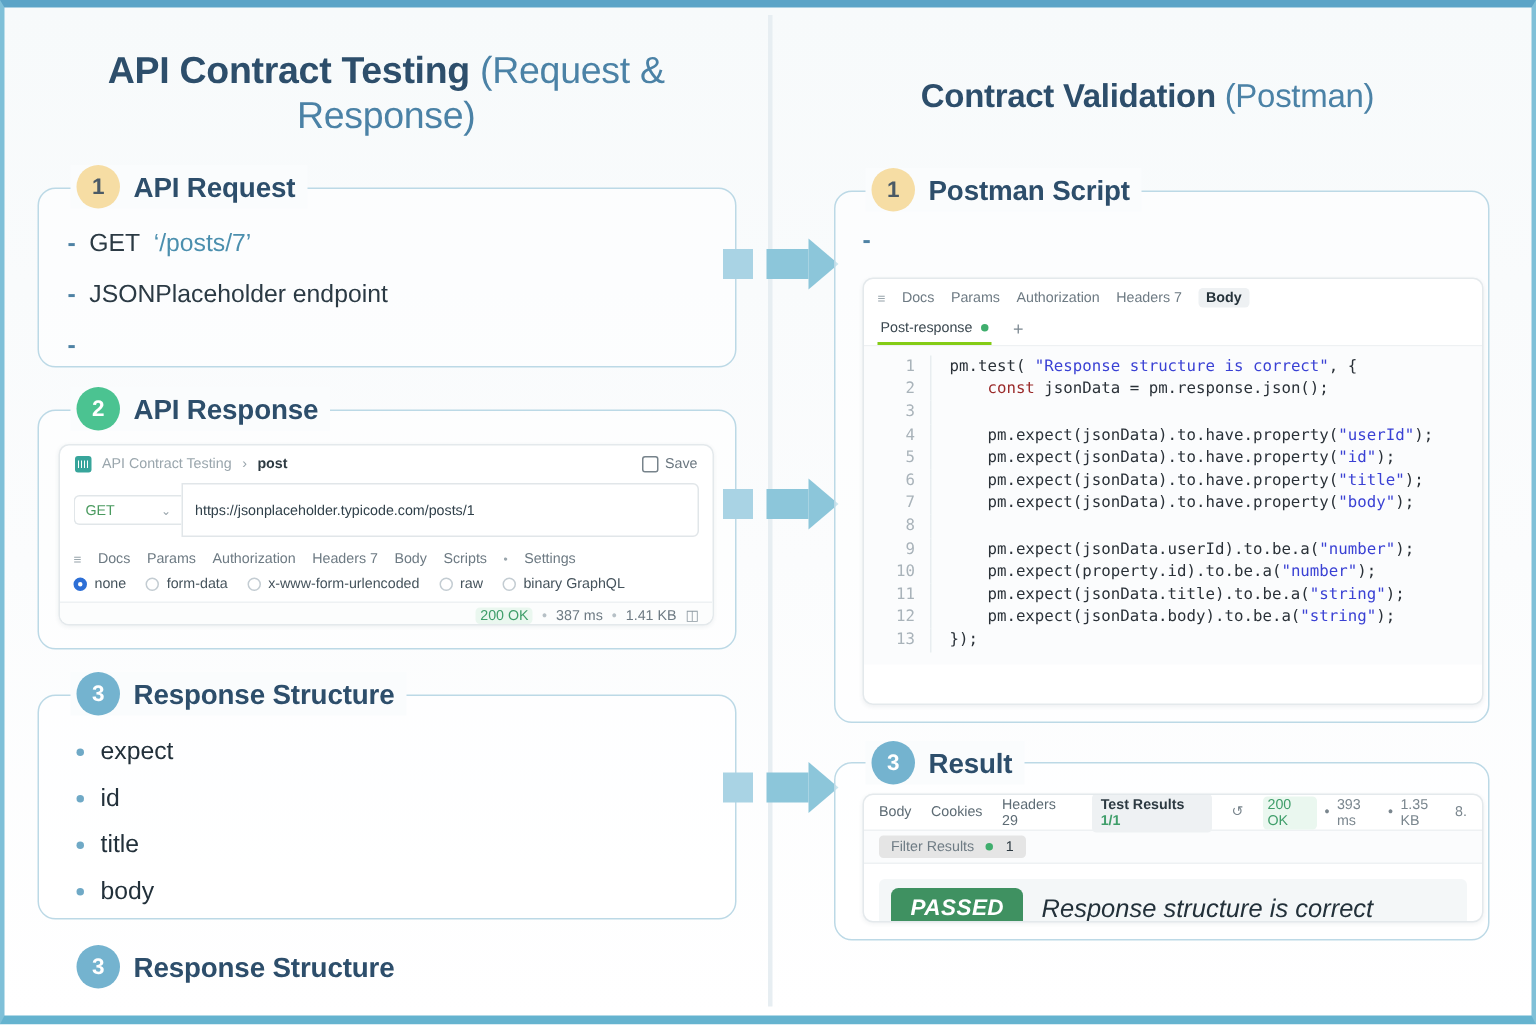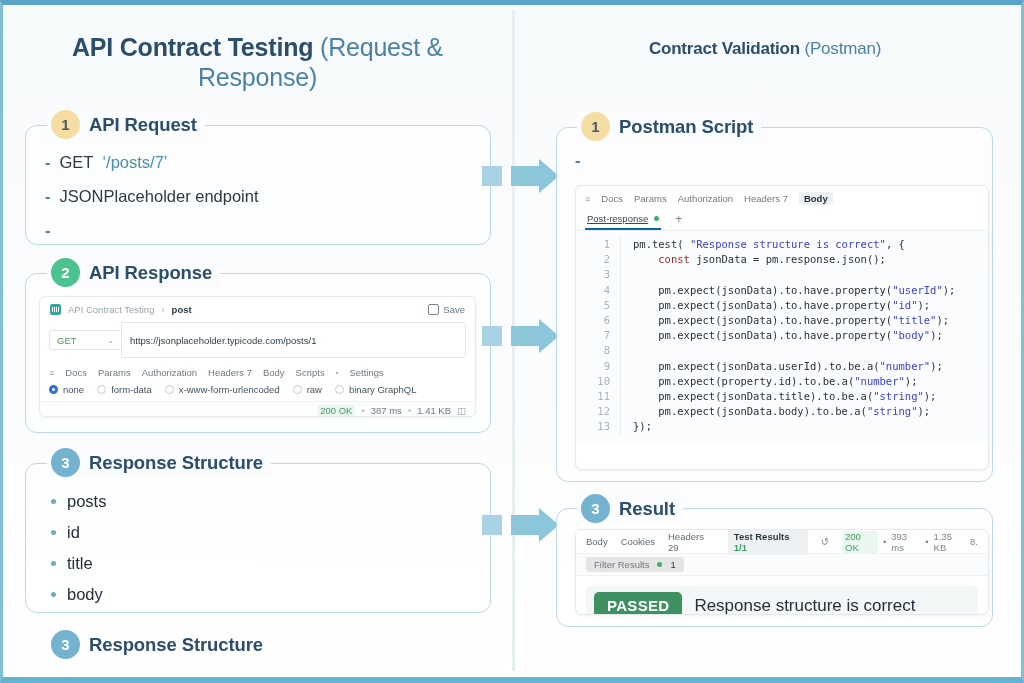--- a/index.html
+++ b/index.html
@@ -118,21 +118,21 @@
   .pm-status .ok{color:#3f9e6a;background:#eaf7ef;border-radius:3px;padding:0 3px;}
   .pm-status .sep{color:#b6c0c6;}
   .pm-status .gl{color:#8e9aa2;}
 
   
   .pm-subtabs{
     padding:0 9px;gap:14px;font-size:9.5px;color:#3a474f;
     border-bottom:1px solid #eef1f3;height:22px;
   }
   .pm-subtabs .act{display:flex;align-items:center;gap:6px;
-    border-bottom:2px solid #0369a1;height:21px;box-sizing:border-box;padding:0 2px;text-decoration:underline;}
+    border-bottom:2px solid #84cc16;height:21px;box-sizing:border-box;padding:0 2px;}
   .pm-subtabs .gdot{width:5px;height:5px;border-radius:50%;background:#3fae6d;}
   .pm-subtabs .plus{color:#7c8891;font-size:12px;}
   .code{
     background:#fbfcfd;padding:6px 0 8px 0;
     font-family:"DejaVu Sans Mono","Liberation Mono",monospace;
     font-size:10.5px;line-height:15.2px;
   }
   .cline{display:flex;}
   .cno{
     width:34px;text-align:right;padding-right:10px;color:#a9b3ba;flex:0 0 auto;
@@ -151,21 +151,21 @@
   .res-tabs .right{margin-left:auto;display:flex;align-items:center;gap:5px;}
   .res-tabs .ok{color:#3f9e6a;background:#eaf7ef;border-radius:3px;padding:0 3px;}
   .res-tabs .mut{color:#7a868e;}
   .res-filter{
     padding:0 10px;height:21px;gap:8px;font-size:9.5px;color:#6e7b84;
     border-bottom:1px solid #eef1f3;background:#fbfcfd;
   }
   .res-filter .fbox{background:#e5e5e5;display:flex;align-items:center;gap:8px;padding:2px 8px;border-radius:3px;}
   .res-filter .gdot{width:5px;height:5px;border-radius:50%;background:#3fae6d;}
   .res-filter .num{color:#2c3941;}
-  .res-body{padding:10px 10px 12px 10px;}
+  .res-body{padding:10px 10px 12px 10px;font-style:italic;}
   .res-item{display:flex;align-items:center;gap:12px;background:#f4f7f8;border-radius:4px;padding:6px 8px;}
   .pill{
     background:#3f9161;color:#fff;font-size:15px;font-weight:bold;
     padding:5px 13px;border-radius:5px;letter-spacing:.3px;
   }
   .res-text{font-size:17px;color:#23313a;}
 </style>
 </head>
 <body>
 
@@ -268,21 +268,21 @@
     </div>
 
     <div class="card" style="left:22px;top:458px;width:466px;height:150px;"></div>
     <div class="card-head" style="left:44px;top:443px;">
       <span class="badge blue">3</span>
       <span class="card-title">Response Structure</span>
     </div>
     <div class="dot-list" style="top:487px;left:48px;">
       <div class="dot-row">
         <span class="dot"></span>
-        <span>posts</span>
+        <span>expect</span>
       </div>
       <div class="dot-row">
         <span class="dot"></span>
         <span>id</span>
       </div>
       <div class="dot-row">
         <span class="dot"></span>
         <span>title</span>
       </div>
       <div class="dot-row">
@@ -308,21 +308,21 @@
     <span class="tip"></span>
   </div>
   <div class="arrow" style="left:479px;top:503px;">
     <span class="pre"></span>
     <span class="stem"></span>
     <span class="tip"></span>
   </div>
 
   <div class="col col-right">
 
-    <div class="h-title" style="position:absolute;left:10px;width:480px;top:34px;font-size:17px;">
+    <div class="h-title" style="position:absolute;left:10px;width:480px;top:46px;font-size:22px;">
       <span>Contract Validation</span>
       <span class="soft">(Postman)</span>
     </div>
 
     <div class="card" style="left:41px;top:122px;width:437px;height:355px;"></div>
     <div class="card-head" style="left:62px;top:107px;">
       <span class="badge amber">1</span>
       <span class="card-title">Postman Script</span>
     </div>
     <div class="dash-list" style="top:146px;left:60px;">

